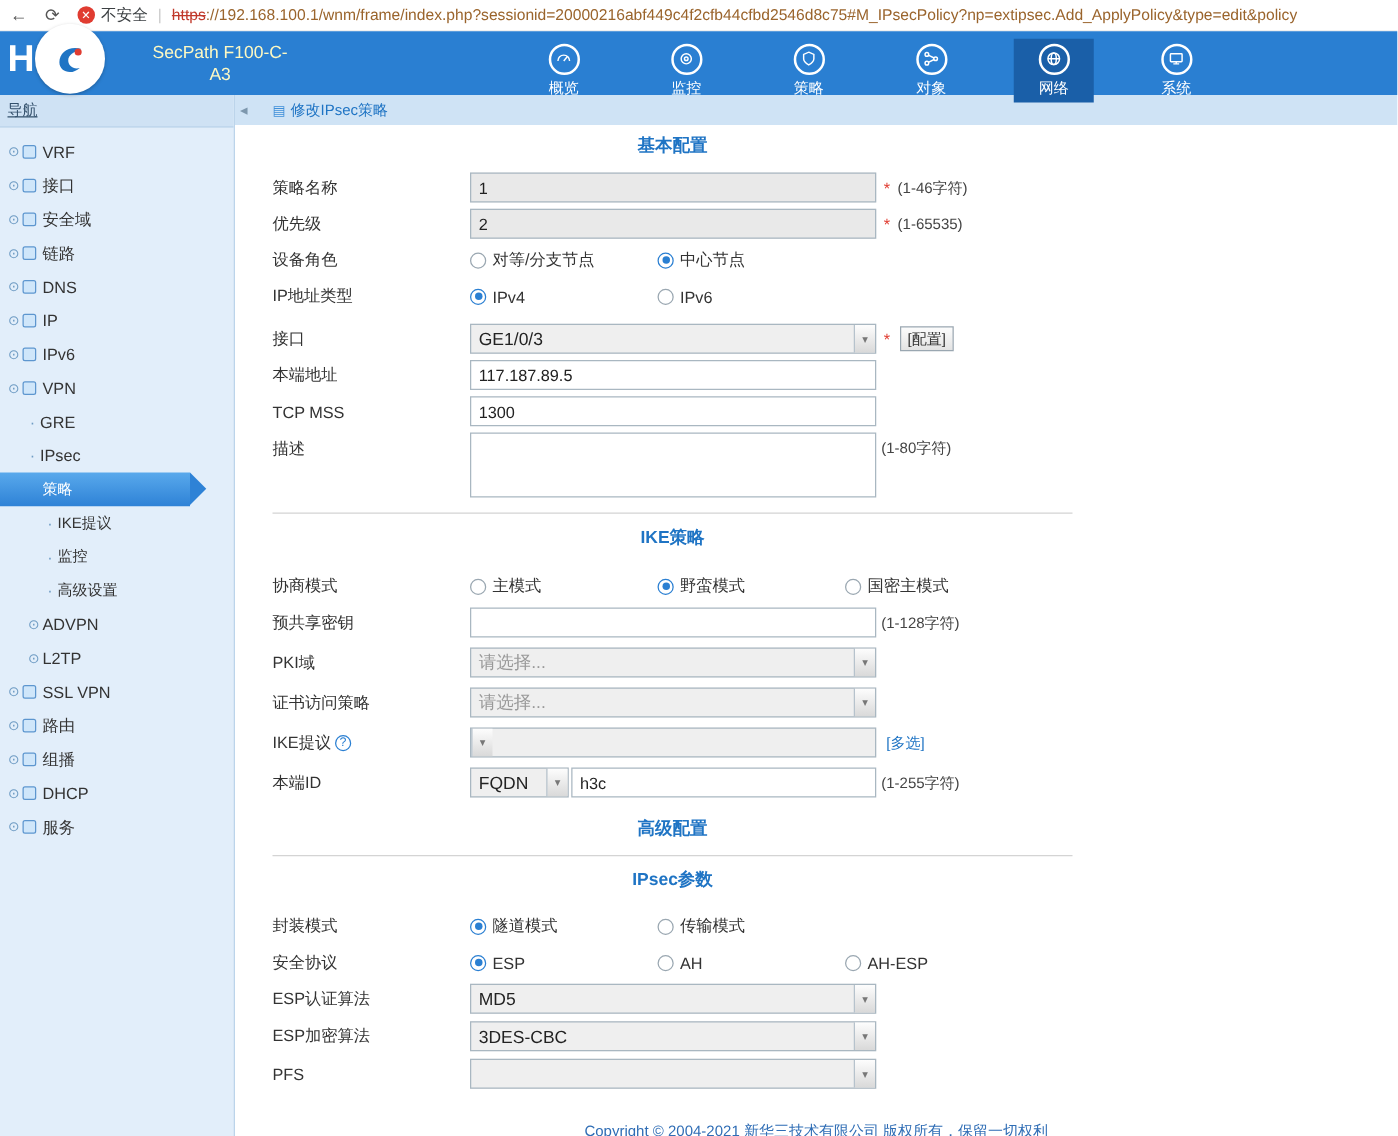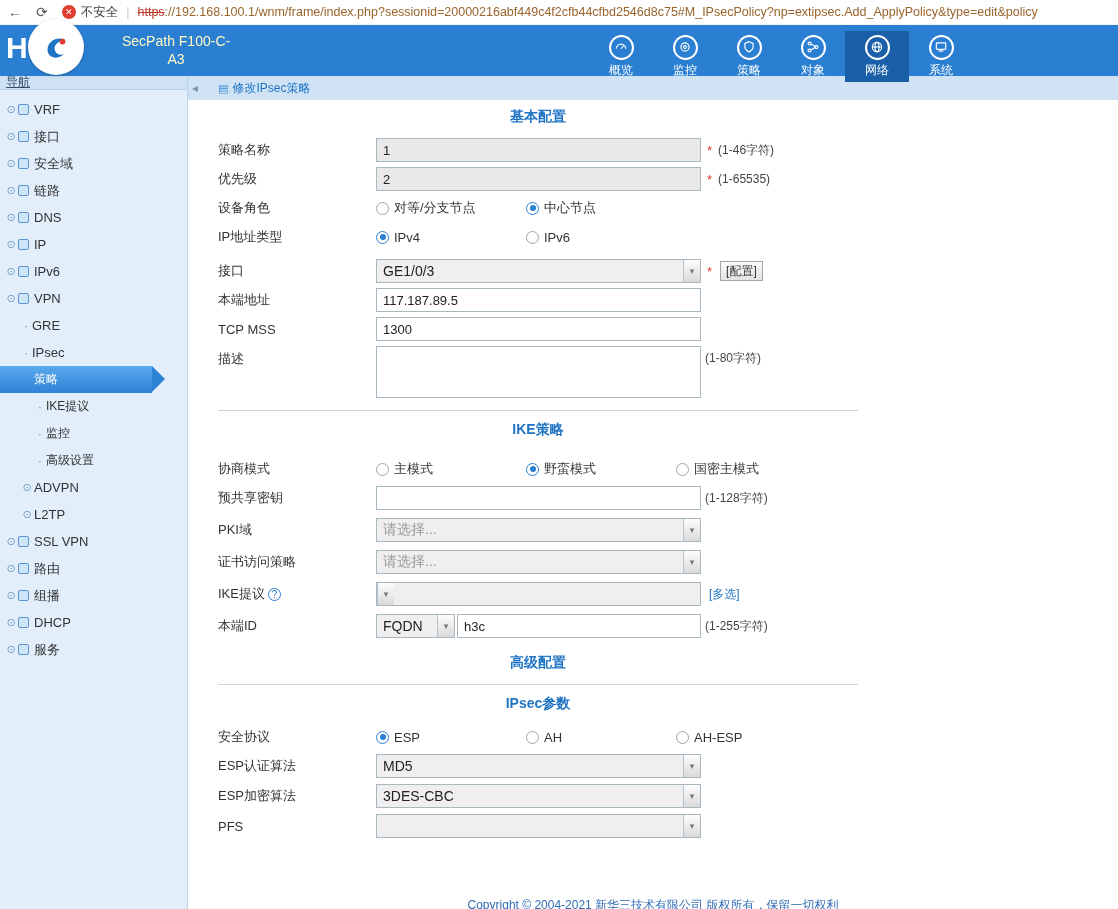--- a/index.html
+++ b/index.html
@@ -22,34 +22,34 @@
   
   .app-header { height:51px; background:#2a7fd2; display:flex; align-items:center; position:relative; }
   .brand { position:relative; width:108px; height:51px; flex:none; }
   .brand-text { position:absolute; left:6px; top:6px; font-size:30px; font-weight:bold; color:#fff; letter-spacing:4px; }
   .brand-circle { position:absolute; left:28px; top:-6px; width:56px; height:56px; border-radius:50%;
                   background:#fff; display:flex; align-items:center; justify-content:center;
                   box-shadow:0 1px 3px rgba(0,0,0,.25); }
   .brand-circle svg { width:34px; height:34px; }
   .product-title { color:#fef9c3; font-size:14px; line-height:1.25; margin-left:14px;text-align:center; }
 
-  .top-nav { display:flex; margin-left:auto; margin-right:145px; height:39px; }
+  .top-nav { display:flex; margin-left:auto; margin-right:145px; height:39px;gap:34px; }
   .nav-item { width:64px; height:51px; display:flex; flex-direction:column; align-items:center;
               justify-content:center; cursor:pointer; }
   .nav-item.active { background:#1a5fa8; }
   .nav-ico { width:25px; height:25px; border:2px solid #fff; border-radius:50%;
              display:flex; align-items:center; justify-content:center; margin-bottom:2px; }
   .nav-ico svg { width:14px; height:14px; stroke:#fff; fill:none; stroke-width:2; }
   .nav-label { color:#fff; font-size:12px; }
 
   
   .layout { display:flex; height:833px; }
 
   .sidebar { width:188px; flex:none; background:#e2eefa; border-right:1px solid #bcd4ea; overflow:hidden; }
-  .sidebar-title { height:14px; background:#cfe2f4; color:#33506b; font-size:12px;
+  .sidebar-title { height:26px; background:#cfe2f4; color:#33506b; font-size:12px;
                    display:flex; align-items:center; padding-left:6px; border-bottom:1px solid #bcd4ea;text-decoration:underline; }
   .side-list { padding-top:6px; }
   .side-item { height:27px; display:flex; align-items:center; font-size:13px; color:#333;
                cursor:pointer; position:relative; }
   .side-item .expander { color:#6f9cc4; font-size:11px; width:14px; text-align:center; flex:none; }
   .side-item .bullet { color:#6f9cc4; font-size:13px; width:12px; text-align:center; flex:none; }
   .tree-ico { width:11px; height:11px; border:1px solid #5d96cf; background:#cfe6fa; border-radius:2px;
               margin-right:5px; flex:none; }
   .lvl1 { padding-left:4px; }
   .lvl2 { padding-left:20px; }
@@ -453,20 +453,31 @@
           <input class="txt" style="width: 244px; margin-left: 2px;" value="h3c">
           <span class="hint">(1-255字符)</span>
         </div>
 
         <div class="adv-link">高级配置</div>
 
         <div class="divider"></div>
 
         <div class="section-title">IPsec参数</div>
 
+        <div class="form-row" style="margin-top:16px;">
+          <span class="form-label">封装模式</span>
+          <span class="radio-opt">
+              <span class="radio checked"></span>
+              <span>隧道模式</span>
+            </span>
+          <span class="radio-opt">
+              <span class="radio"></span>
+              <span>传输模式</span>
+            </span>
+        </div>
 
         <div class="form-row">
           <span class="form-label">安全协议</span>
           <span class="radio-opt">
               <span class="radio checked"></span>
               <span>ESP</span>
             </span>
           <span class="radio-opt">
               <span class="radio"></span>
               <span>AH</span>

